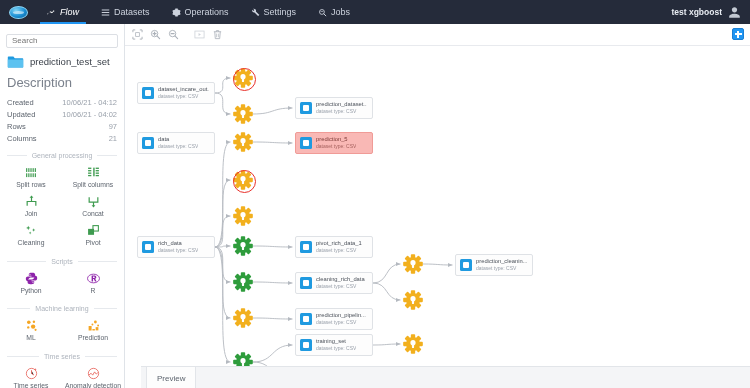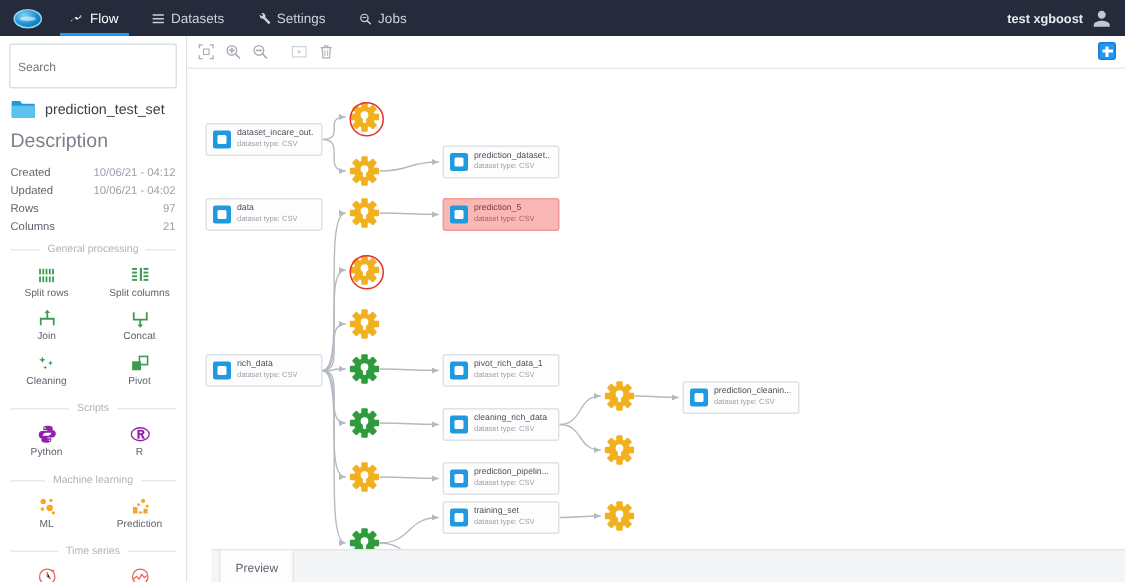--- a/index.html
+++ b/index.html
@@ -27,41 +27,41 @@
   }
   .logo-oval:after {
     content:""; position:absolute; left:3px; top:4px; width:11px; height:3px;
     border-radius:50%; background:rgba(255,255,255,0.55);
   }
   .nav-item {
     height:24px; display:flex; align-items:center; gap:4px;
     padding:0 11px; color:#cdd3de; font-size:9px; cursor:pointer;
     position:relative; white-space:nowrap;
   }
-  .nav-item.active { color:#ffffff; }
+  .nav-item.active { color:#ffffff;font-style:italic; }
   .nav-item.active:after {
     content:""; position:absolute; left:4px; right:4px; bottom:0; height:2px; background:#2196f3;
   }
   .nav-ico { display:flex; align-items:center; }
   .nav-ico svg { display:block; }
 
   #user-area {
     margin-left:auto; display:flex; align-items:center; gap:6px; padding-right:9px;
   }
   #user-name { color:#e8ecf2; font-size:8.5px; font-weight:bold; }
   .avatar-ico svg { display:block; }
 
   
   #sidebar {
     position:absolute; left:0; top:24px; width:125px; height:364px;
     background:#ffffff; border-right:1px solid #dfe3e8; overflow:hidden;
   }
   #search-row { padding:5px 6px 4px 6px; }
   #search-input {
-    width:100%; height:30px; border:1px solid #dcdfe4; border-radius:2px;
+    width:100%; height:14px; border:1px solid #dcdfe4; border-radius:2px;
     font-size:8px; color:#9aa1ab; padding:0 5px;
     font-family:"Liberation Sans", sans-serif; background:#fff; outline:none;
   }
   #ds-head { display:flex; align-items:center; gap:6px; padding:3px 7px 4px 7px; }
   .folder-ico svg { display:block; }
   #ds-title { font-size:9.5px; color:#3a4049; }
   #ds-desc { padding:2px 7px 7px 7px; font-size:13px; color:#7a818c; }
 
   .meta-row {
     display:flex; justify-content:space-between; align-items:center;
@@ -186,20 +186,28 @@
         </div>
         <div class="nav-item">
           <span class="nav-ico">
             <svg width="9" height="9" viewBox="0 0 24 24">
               <rect x="2" y="4" width="20" height="2.6" fill="#cdd3de"></rect>
               <rect x="2" y="10.7" width="20" height="2.6" fill="#cdd3de"></rect>
               <rect x="2" y="17.4" width="20" height="2.6" fill="#cdd3de"></rect>
             </svg>
           </span>
           <span>Datasets</span>
+        </div>
+        <div class="nav-item">
+          <span class="nav-ico">
+            <svg width="9" height="9" viewBox="0 0 24 24">
+              <path fill="#cdd3de" d="M12 8.2a3.8 3.8 0 100 7.6 3.8 3.8 0 000-7.6zm9.4 3.8c0-.7-.1-1.3-.2-1.9l2-1.6-2-3.4-2.4 1a7.6 7.6 0 00-3.3-1.9L15.2 1.5H8.8L8.5 4.2a7.6 7.6 0 00-3.3 1.9l-2.4-1-2 3.4 2 1.6a9 9 0 000 3.8l-2 1.6 2 3.4 2.4-1a7.6 7.6 0 003.3 1.9l.3 2.7h6.4l.3-2.7a7.6 7.6 0 003.3-1.9l2.4 1 2-3.4-2-1.6c.1-.6.2-1.2.2-1.9z"></path>
+            </svg>
+          </span>
+          <span>Operations</span>
         </div>
         <div class="nav-item">
           <span class="nav-ico">
             <svg width="9" height="9" viewBox="0 0 24 24">
               <path fill="#cdd3de" d="M21.7 18.1L13 9.4a5.6 5.6 0 00-7.3-7.2l3.3 3.3-2.4 2.4-3.3-3.3A5.6 5.6 0 009.5 12l8.6 8.7a1.3 1.3 0 001.8 0l1.8-1.8a1.3 1.3 0 000-1.8z"></path>
             </svg>
           </span>
           <span>Settings</span>
         </div>
         <div class="nav-item">

